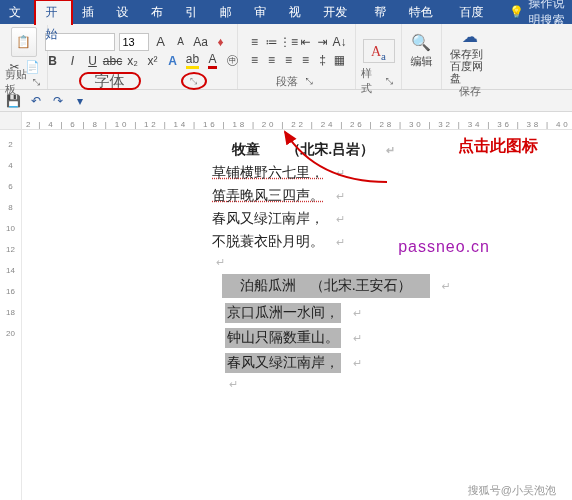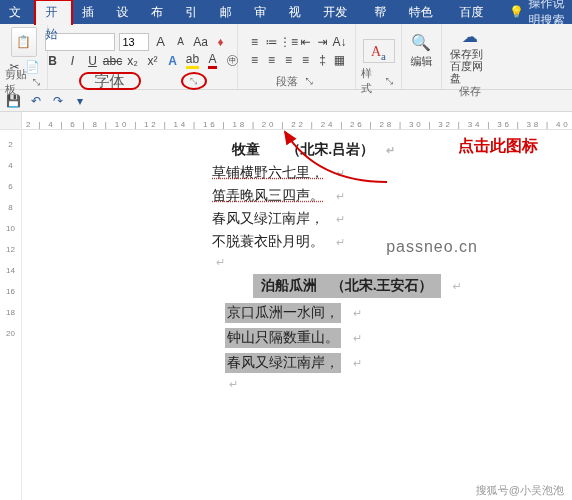--- a/index.html
+++ b/index.html
@@ -31,25 +31,25 @@
   .workspace { display: flex; height: calc(500px - 24px - 66px - 22px - 18px); background: #fff; position: relative;}
   .v-ruler { width: 22px; background: #fff; border-right: 1px solid #e8e8e8; font-size: 8px; color: #888; display: flex; flex-direction: column; align-items: center; gap: 12px; padding-top: 10px;}
   .page { flex: 1; background: #fff; position: relative; padding: 6px 0 0 0; }
   .doc { margin: 0 auto; width: 430px; }
   .line { font-family: "SimSun", serif; font-size: 14px; color: #222; margin: 5px 0 5px 130px; display: flex; align-items: center; gap: 8px; }
   .line.title { margin-left: 150px; font-size: 14px; font-weight: 600;}
   .ret { color: #bbb; font-size: 11px; margin-left: 4px; }
   .sel { background: #b6b6b6; display: inline-block; padding: 1px 2px;}
   .sel-block { margin-left: 110px; }
   .sel-block .line { margin-left: 33px;}
-  .sel-title { background: #b6b6b6; display:inline-block; padding: 3px 8px; font-weight:700;margin-left:31px;}
+  .sel-title { background: #b6b6b6; display:inline-block; padding: 3px 18px; font-weight:400;}
   .callout { position: absolute; right: 34px; top: 6px; color: #d20000; font-size: 16px; font-weight: 600; }
   .arrow-svg { position: absolute; left: 255px; top: -4px; pointer-events: none; }
-  .watermark { position: absolute; right: 94px; top: 108px; color: #737373; font-size: 16px; letter-spacing: 1px; }
-  .footer-credit { position: absolute; bottom: 1px; right: 4px; font-size: 11px; color: #999; background: rgba(255,255,255,.85); padding: 1px 4px;}
+  .watermark { position: absolute; right: 82px; top: 108px; color: #a21caf; font-size: 16px; letter-spacing: 1px; }
+  .footer-credit { position: absolute; bottom: 1px; right: 12px; font-size: 11px; color: #999; background: rgba(255,255,255,.85); padding: 1px 4px;}
   .ud { text-decoration: underline dotted; text-decoration-color: #c33; }
   .stylesA { width:32px; height:24px; border:1px solid #cfcfcf; display:flex; align-items:flex-end; justify-content:center; font-family:serif; font-size:11px; color:#2b579a; position:relative;}
   .stylesA span.red{ color:#c33; font-size:14px; position:relative; top:-2px;}
 </style>
 </head>
 <body>
 
 <div class="menubar">
   <div class="tab">文件</div>
   <div class="tab active">开始</div>

